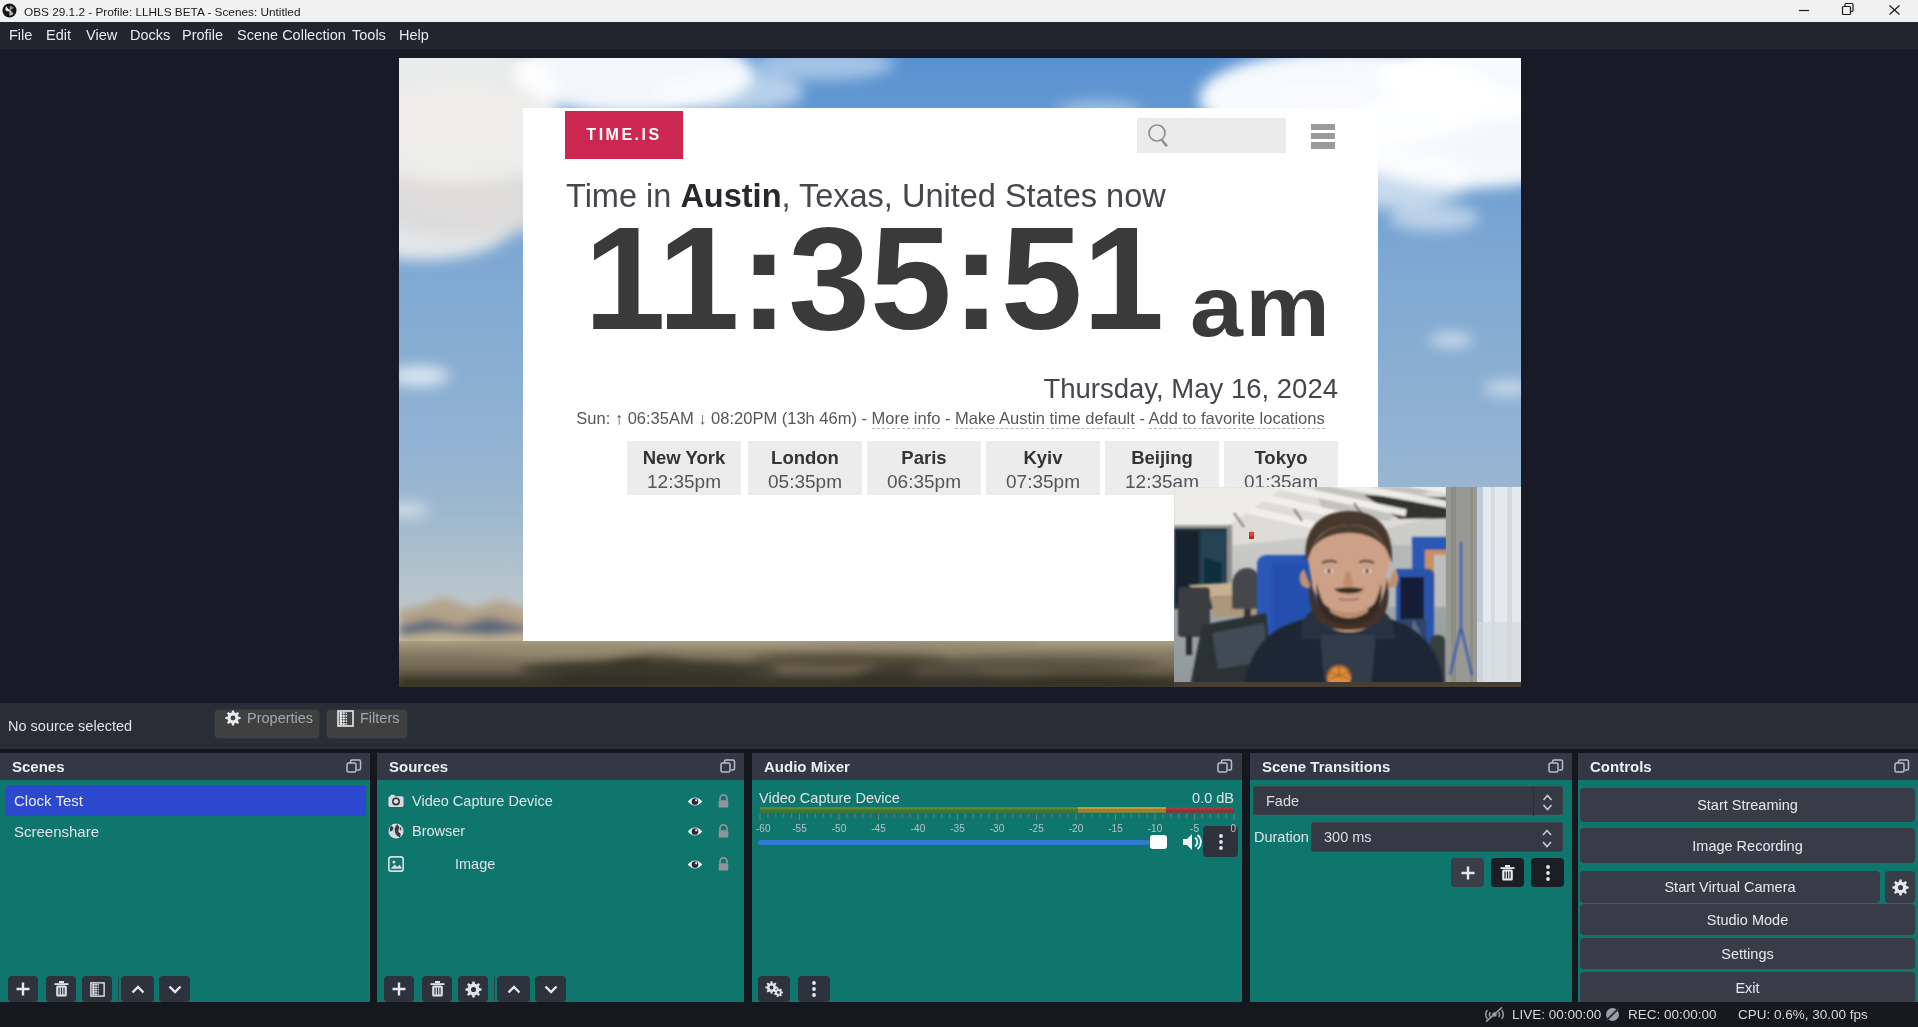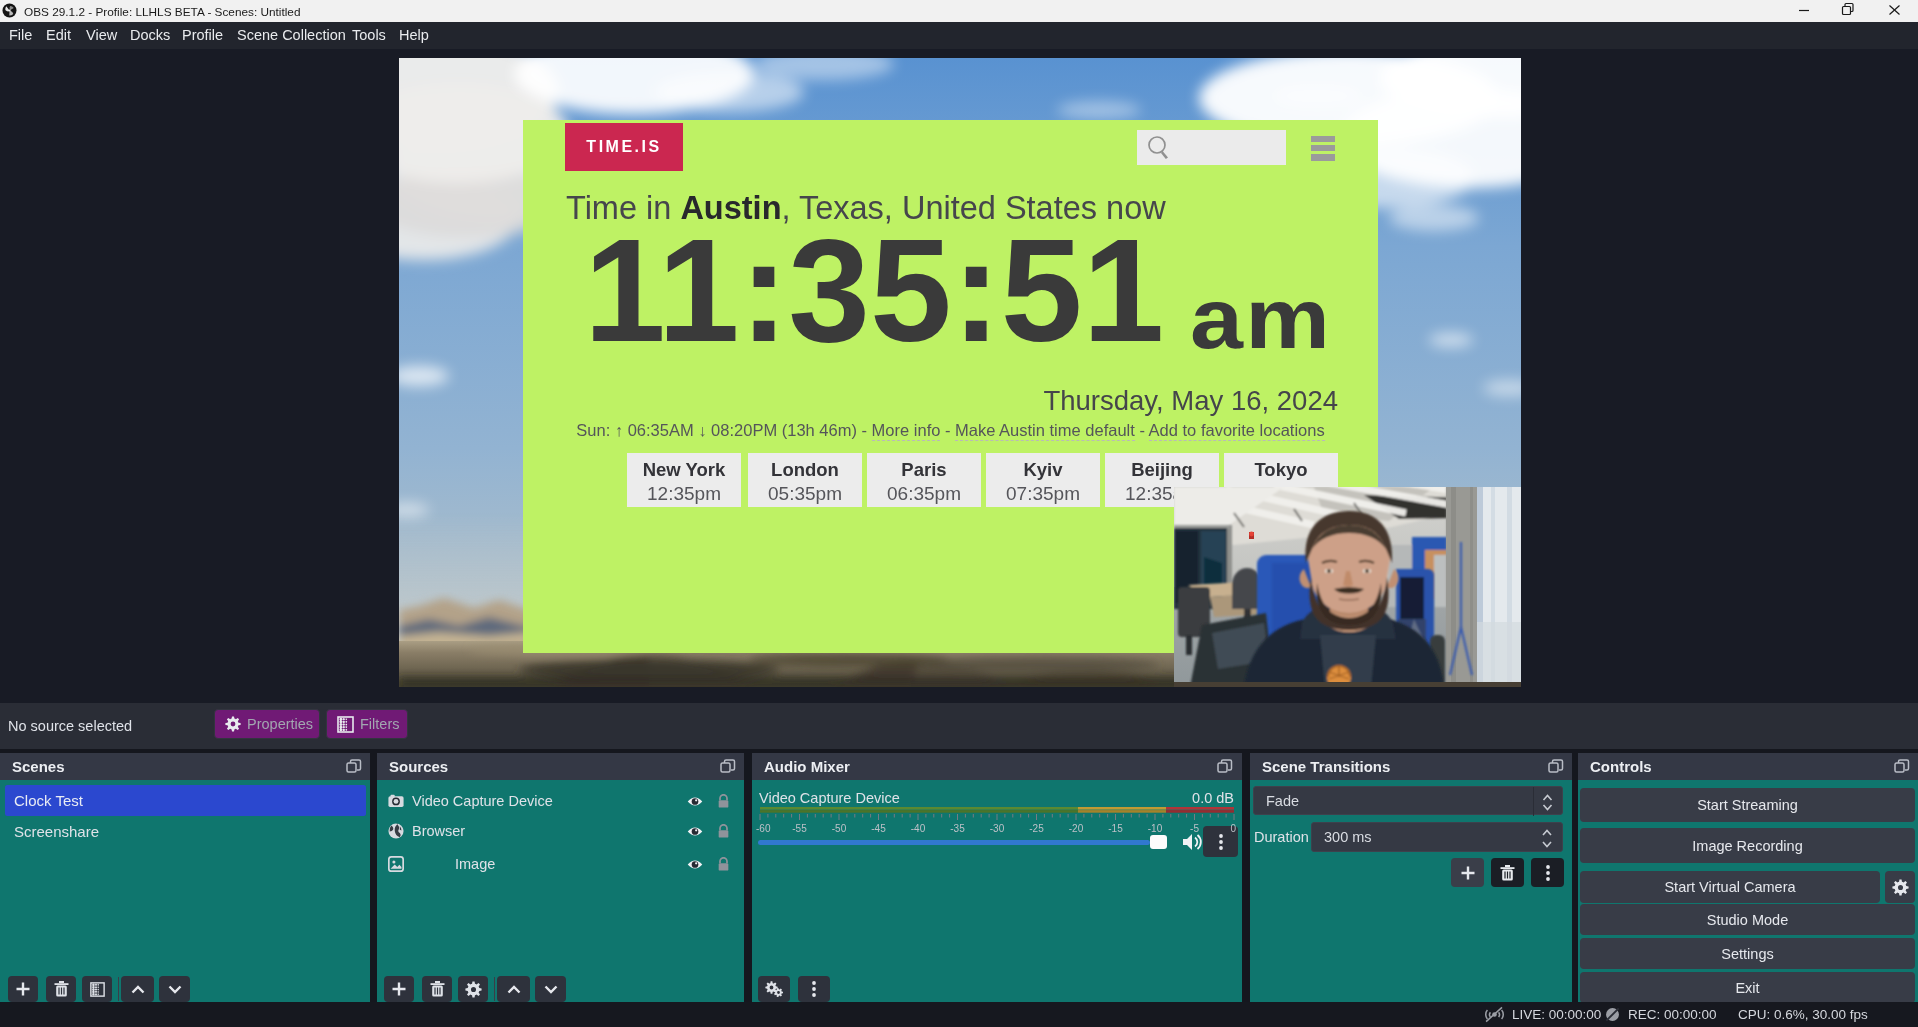--- a/index.html
+++ b/index.html
@@ -10,34 +10,34 @@
 #titlebar{left:0;top:0;width:1918px;height:22px;background:#f1f1f1;color:#0a0a0a;}
 #titletext{left:24px;top:4.5px;font-size:11.8px;color:#1a1a1a;}
 
 #menubar{left:0;top:22px;width:1918px;height:27px;background:#22252d;}
 .mitem{position:absolute;top:27px;font-size:14.5px;color:#e9ebee;}
 
 #central{left:0;top:49px;width:1918px;height:654px;background:#181b25;}
 #video{left:399px;top:9px;width:1122px;height:629px;overflow:hidden;background:#6d9fd4;}
 
 #strip{left:0;top:703px;width:1918px;height:46px;background:#2a2d36;}
-.tbtn{position:absolute;top:709px;height:30px;background:#701a75;border:1px solid #32353f;border-radius:4px;color:#a2a6b0;font-size:14.5px;display:flex;align-items:center;box-sizing:border-box;}
+.tbtn{position:absolute;top:709px;height:30px;background:#404040;border:1px solid #32353f;border-radius:4px;color:#a2a6b0;font-size:14.5px;display:flex;box-sizing:border-box;}
 
 .dock{position:absolute;top:753px;height:249px;background:#0f766e;}
 .dhead{position:absolute;left:0;top:0;right:0;height:27px;background:#343845;color:#eceef2;font-weight:bold;font-size:15px;line-height:27px;padding-left:12px;box-sizing:border-box;}
 .pop{position:absolute;top:6px;width:16px;height:15px;}
 .sbtn{position:absolute;top:223px;width:30px;height:26px;background:#2e323c;border-radius:4px;display:flex;align-items:center;justify-content:center;}
 .cbtn{position:absolute;background:#383c47;border-radius:4px;color:#e6e8ed;font-size:14.5px;display:flex;align-items:center;justify-content:center;}
 #statusbar{left:0;top:1002px;width:1918px;height:25px;background:#16181f;color:#d6d9df;font-size:13px;}
 .srow{position:absolute;display:flex;align-items:center;color:#dfe2e8;font-size:14.5px;}
 .srcrow{left:0;width:367px;height:30px;display:flex;align-items:center;font-size:14.5px;color:#dfe2e8;}
 .srcrow .sic{margin-left:11px;margin-right:8px;flex:none;}
 .combo{background:#353944;border:1px solid #3d414c;border-radius:3px;display:flex;align-items:center;font-size:14.5px;color:#d9dce2;box-sizing:border-box;}
 
-#card{left:124px;top:62px;width:855px;height:533px;background:#bef264;}
+#card{left:124px;top:50px;width:855px;height:533px;background:#ffffff;}
 #tlogo{left:42px;top:3px;width:118px;height:48px;background:#cb2750;color:#fff;font-weight:bold;font-size:16px;letter-spacing:2.5px;text-align:center;line-height:48px;}
 #searchbox{left:614px;top:10px;width:149px;height:35px;background:#ebebeb;}
 #hamb{left:788px;top:16px;width:24px;height:25px;}
 #hamb div{width:24px;height:6.4px;background:#9b9b9b;margin-bottom:2.7px;}
 #h1line{left:43px;top:72px;font-size:32.5px;color:#46464c;line-height:1;white-space:nowrap;}
 #h1line b{color:#28282c;}
 #bigtime{left:61px;top:97px;font-size:147px;font-weight:bold;color:#3a3a3a;line-height:1;letter-spacing:0px;}
 #ampm{left:667px;top:156px;font-size:85px;letter-spacing:2px;transform:scaleX(1.12);transform-origin:0 0;font-weight:bold;color:#3a3a3a;line-height:1;}
 #dateline{right:40px;top:267px;font-size:27.5px;color:#45454b;line-height:1;}
 #sunline{left:0;top:301px;width:855px;text-align:center;font-size:16.5px;color:#55555a;line-height:1.1;white-space:nowrap;}

